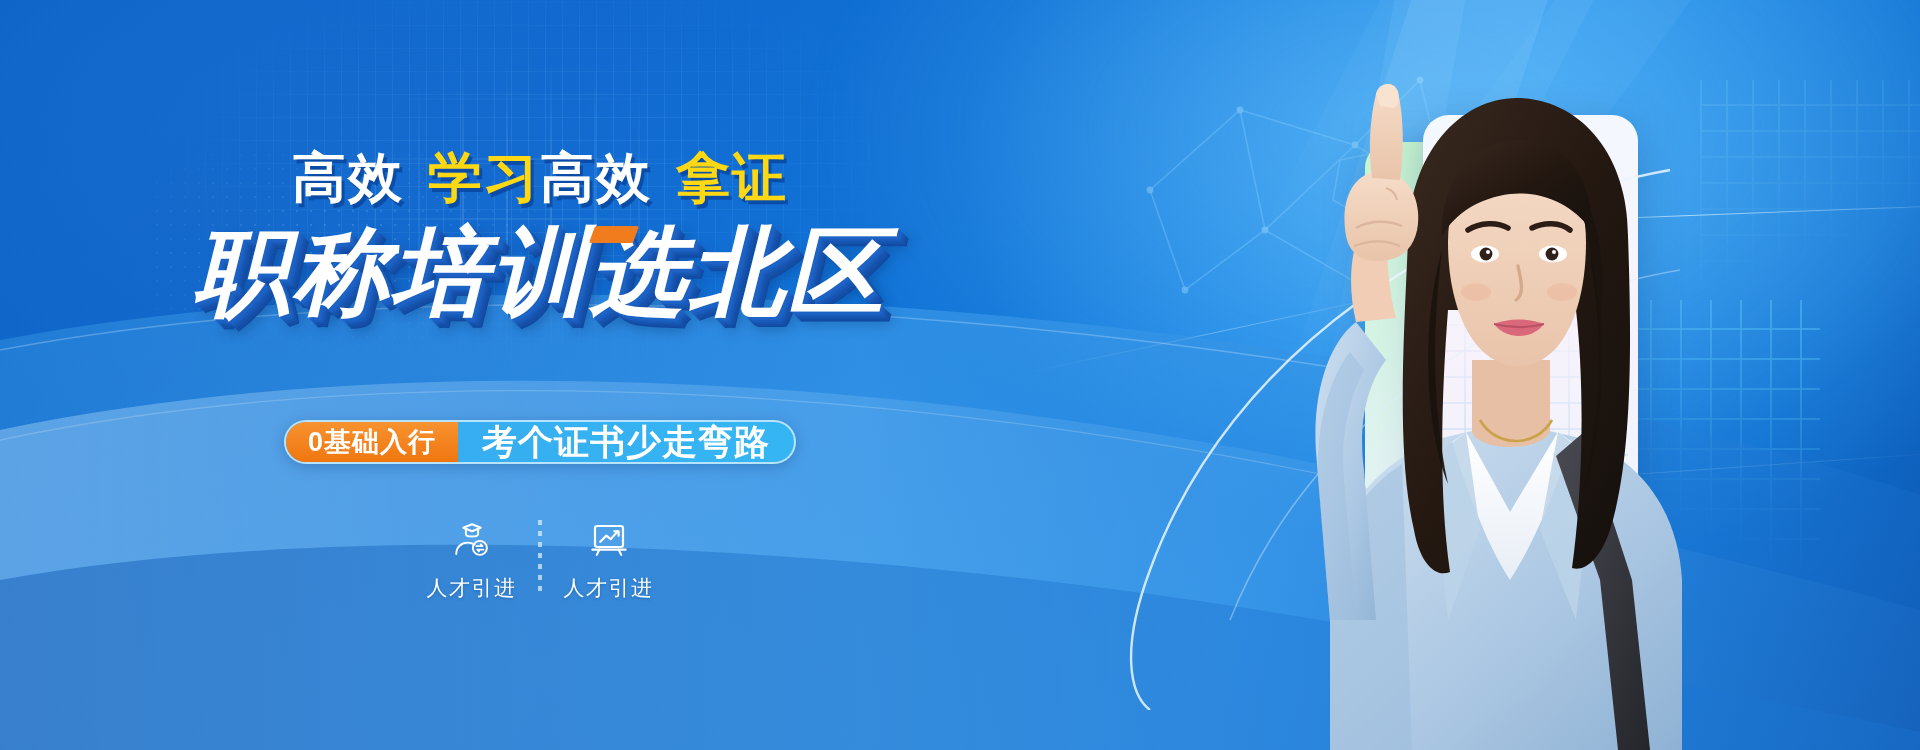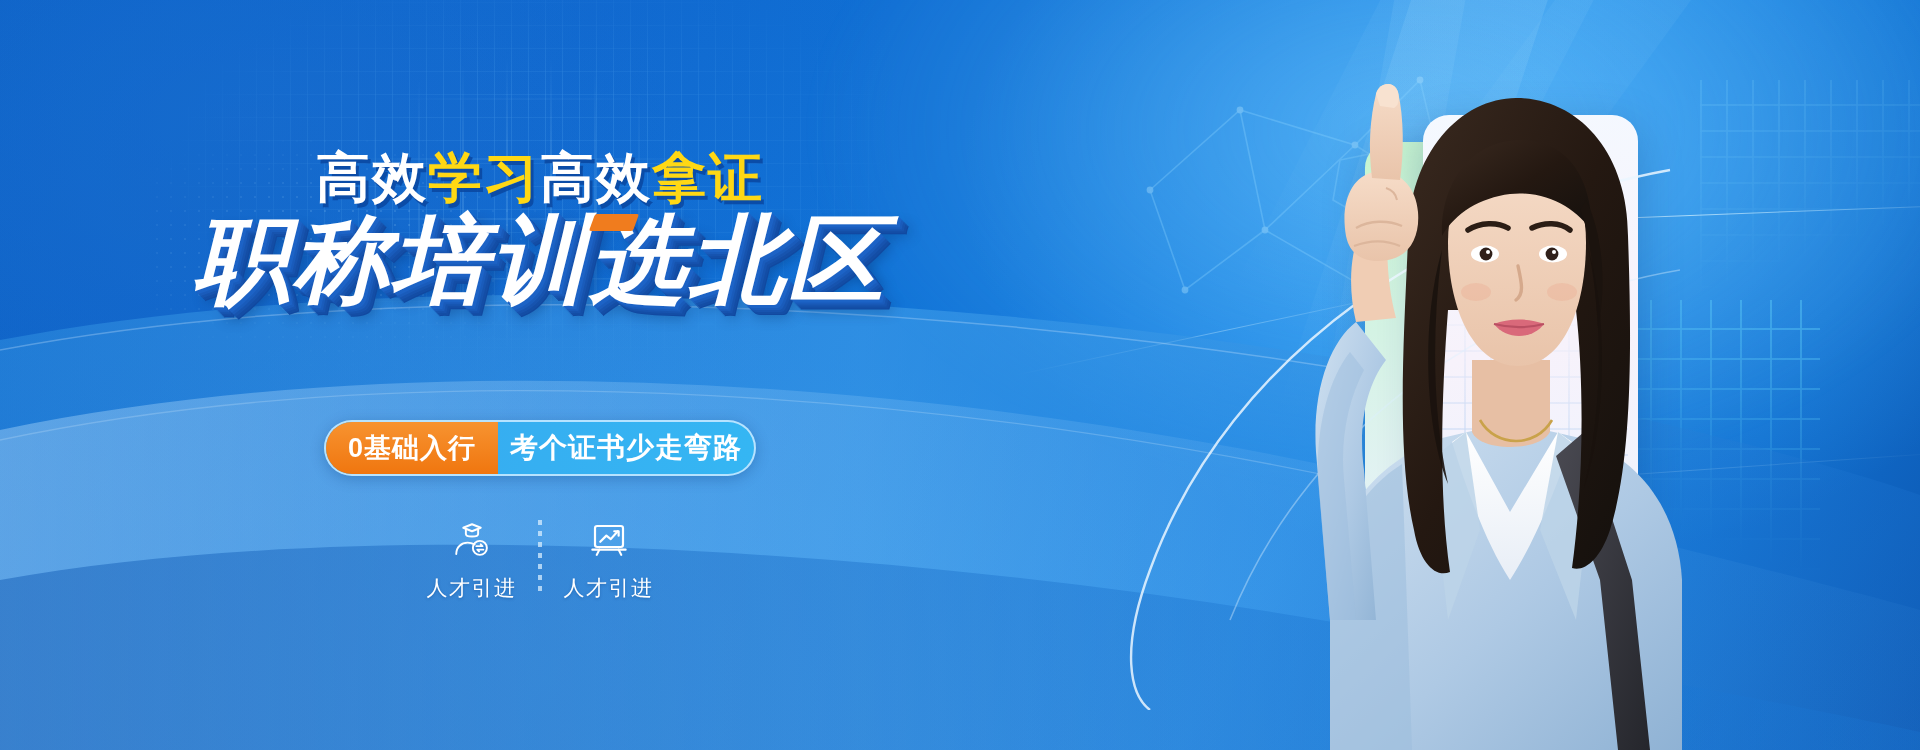--- a/index.html
+++ b/index.html
@@ -101,54 +101,54 @@
   
   .content{position:absolute;left:0;top:0;width:1080px;height:750px;}
 
   .headline-wrap{position:absolute;left:0;top:150px;width:1080px;text-align:center;}
 
   .line1{
     font-size:54px;font-weight:bold;letter-spacing:2px;line-height:1;
     color:#ffffff;white-space:nowrap;
     text-shadow:3px 4px 0 rgba(9,70,160,.85);
   }
-  .line1 .hl{color:#ffd814;text-shadow:3px 4px 0 rgba(9,70,160,.85);}
+  .line1 .hl{color:#ffd814;text-shadow:3px 4px 0 rgba(9,70,160,.85);margin-left:24px;}
 
   .line2{
-    margin-top:4px;
+    margin-top:16px;
     font-size:96px;font-weight:bold;font-style:italic;letter-spacing:3px;line-height:1.08;
     color:#ffffff;white-space:nowrap;position:relative;display:inline-block;
     text-shadow:
       1px 1px 0 #1d63c6, 2px 2px 0 #1d63c6, 3px 3px 0 #1d63c6,
       4px 4px 0 #1a5cbb, 5px 5px 0 #1a5cbb, 6px 6px 0 #1754af,
       7px 7px 0 #1754af, 8px 8px 0 #144ea6, 9px 9px 0 #144ea6,
       10px 10px 0 #1149a0, 11px 11px 14px rgba(5,40,95,.45);
   }
   
   .accent-slash{
     position:absolute;left:398px;top:6px;width:44px;height:17px;
     background:#f07c1e;transform:skewX(-20deg);border-radius:2px;
   }
 
   
   .pill{
     position:absolute;left:50%;transform:translateX(-50%);top:420px;
-    display:flex;align-items:stretch;height:56px;
+    display:flex;align-items:stretch;height:44px;
     border:2px solid rgba(190,230,255,.95);border-radius:29px;overflow:hidden;
     background:linear-gradient(90deg,#37a9ef 0%,#35b6f3 100%);
     box-shadow:0 3px 14px rgba(5,45,105,.25);
   }
   .pill-left{
     display:flex;align-items:center;justify-content:center;
     padding:0 22px;background:linear-gradient(180deg,#f79330 0%,#f0760f 100%);
     color:#fff;font-size:27px;font-weight:bold;letter-spacing:1px;white-space:nowrap;
   }
   .pill-right{
     display:flex;align-items:center;justify-content:center;
-    padding:0 12px;color:#ffffff;font-size:28px;font-weight:bold;letter-spacing:1px;white-space:nowrap;
+    padding:0 24px;color:#ffffff;font-size:35px;font-weight:bold;letter-spacing:1px;white-space:nowrap;
   }
 
   
   .features{
     position:absolute;left:50%;transform:translateX(-50%);top:518px;
     display:flex;align-items:flex-start;
   }
   .feature{
     width:133px;display:flex;flex-direction:column;align-items:center;gap:12px;
   }

